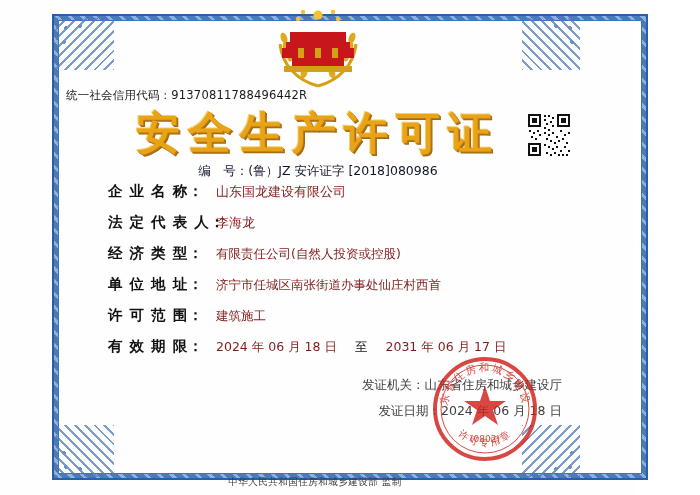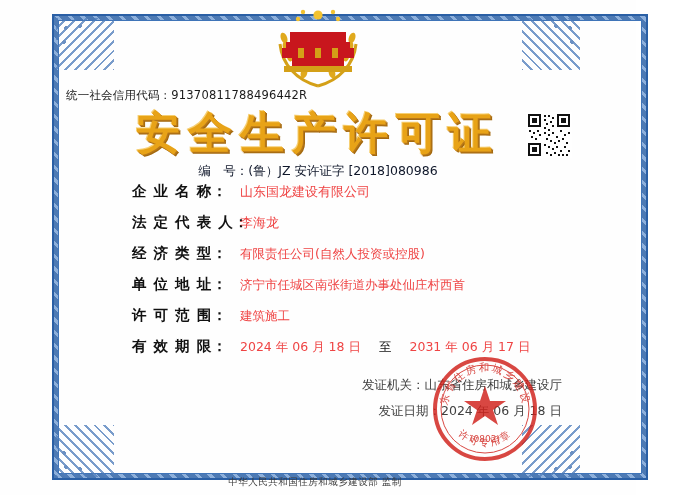--- a/index.html
+++ b/index.html
@@ -82,30 +82,29 @@
     position:absolute;left:0;right:0;top:163px;
     text-align:center;
     font-size:12.5px;color:#0f172a;
   }
   .fields{
     position:absolute;left:108px;top:182px;width:470px;
   }
   .row{
     display:flex;align-items:baseline;
     height:31px;
-    margin-left:24px;
   }
   .lbl{
     width:108px;
     font-size:14.5px;font-weight:bold;color:#111;
     letter-spacing:1px;
     white-space:nowrap;
   }
   .val{
-    font-size:12.5px;color:#ef4444;
+    font-size:12.5px;color:#7f1d1d;
   }
   .val.big{font-size:13px;}
   .row.valid .val{font-size:12.5px;}
   .to{margin:0 18px;font-size:12.5px;color:#111;}
 
   .issuer{
     position:absolute;right:74px;top:372px;
     text-align:right;
     font-size:12.5px;color:#404040;line-height:26px;
   }

